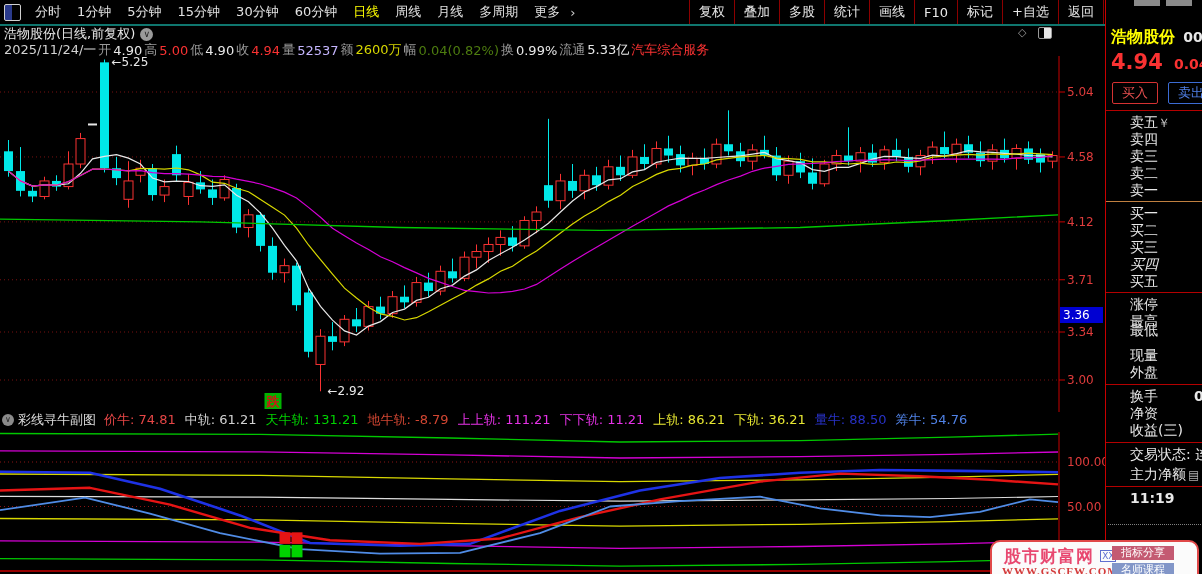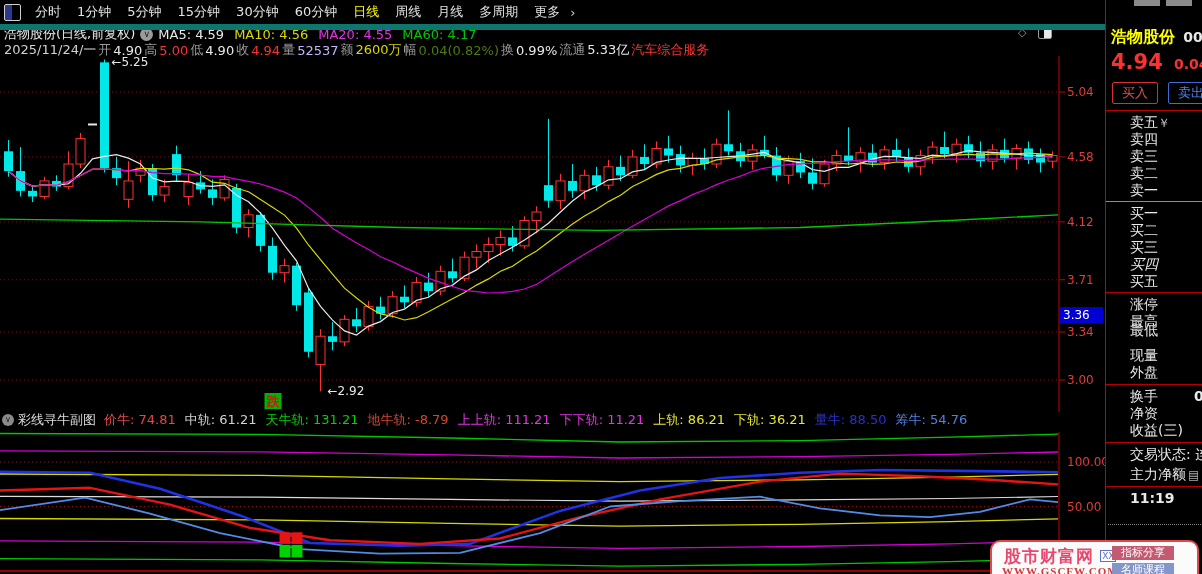--- a/index.html
+++ b/index.html
@@ -1,20 +1,20 @@
 <!DOCTYPE html>
 <html><head>
 <meta charset="utf-8">
 <style>
   html,body{margin:0;padding:0;background:#000;}
   #app{position:relative;width:1202px;height:574px;background:#000;overflow:hidden;
        font-family:"DejaVu Sans","Liberation Sans",sans-serif;font-size:13px;color:#ddd;}
   
   #topbar{position:absolute;left:0;top:0;width:1202px;height:24px;background:#000;
-          border-bottom:6px solid #0f766e;display:flex;align-items:center;z-index:6;}
+          border-bottom:2px solid #0f766e;display:flex;align-items:center;z-index:6;}
   #app-icon{width:15px;height:15px;margin:0 6px 0 4px;border:1px solid #cfcfcf;border-radius:2px;
             background:linear-gradient(90deg,#2a3a8c 0 7px,#000 7px);}
   .menu-item{padding:0 8px;color:#e2e2e2;cursor:default;white-space:nowrap;}
   .menu-item.active{color:#ffff00;}
   #menu-arrow{color:#cfcfcf;padding-left:2px;}
   #topbar-right{margin-left:auto;display:flex;height:24px;margin-right:98px;}
   .tb-btn{border-left:1px solid #8c0000;padding:0 9px;display:flex;align-items:center;color:#e8e8e8;white-space:nowrap;}
   .tb-btn:last-child{border-right:1px solid #8c0000;}
   
   #info1{position:absolute;left:4px;top:26px;height:16px;display:flex;align-items:center;z-index:5;}
@@ -83,26 +83,36 @@
         <span class="menu-item">15分钟</span>
         <span class="menu-item">30分钟</span>
         <span class="menu-item">60分钟</span>
         <span class="menu-item active">日线</span>
         <span class="menu-item">周线</span>
         <span class="menu-item">月线</span>
         <span class="menu-item">多周期</span>
         <span class="menu-item">更多</span>
       </div>
     <span id="menu-arrow">›</span>
+    <div id="topbar-right">
+        <span class="tb-btn">复权</span>
+        <span class="tb-btn">叠加</span>
+        <span class="tb-btn">多股</span>
+        <span class="tb-btn">统计</span>
+        <span class="tb-btn">画线</span>
+        <span class="tb-btn">F10</span>
+        <span class="tb-btn">标记</span>
+        <span class="tb-btn">+自选</span>
+        <span class="tb-btn">返回</span>
+      </div>
   </div>
 
   <div id="info1">
     <span id="chart-title">浩物股份(日线,前复权)</span>
     <span id="title-circle-icon">∨</span>
-    <span id="ma-fields"><span class="ma-seg" style="color: rgb(232, 232, 232);">MA5: 4.59</span><span class="ma-seg" style="color: rgb(216, 216, 0);">MA10: 4.56</span><span class="ma-seg" style="color: rgb(230, 50, 230);">MA20: 4.55</span><span class="ma-seg" style="color: rgb(0, 200, 0);">MA60: 4.17</span></span>
   </div>
 
   <div id="info2">
       <span style="color: rgb(210, 210, 210);">2025/11/24/一</span>
       <span style="color: rgb(154, 154, 154);"> 开</span>
       <span style="color: rgb(232, 232, 232);">4.90</span>
       <span style="color: rgb(154, 154, 154);"> 高</span>
       <span style="color: rgb(250, 50, 50);">5.00</span>
       <span style="color: rgb(154, 154, 154);"> 低</span>
       <span style="color: rgb(232, 232, 232);">4.90</span>

